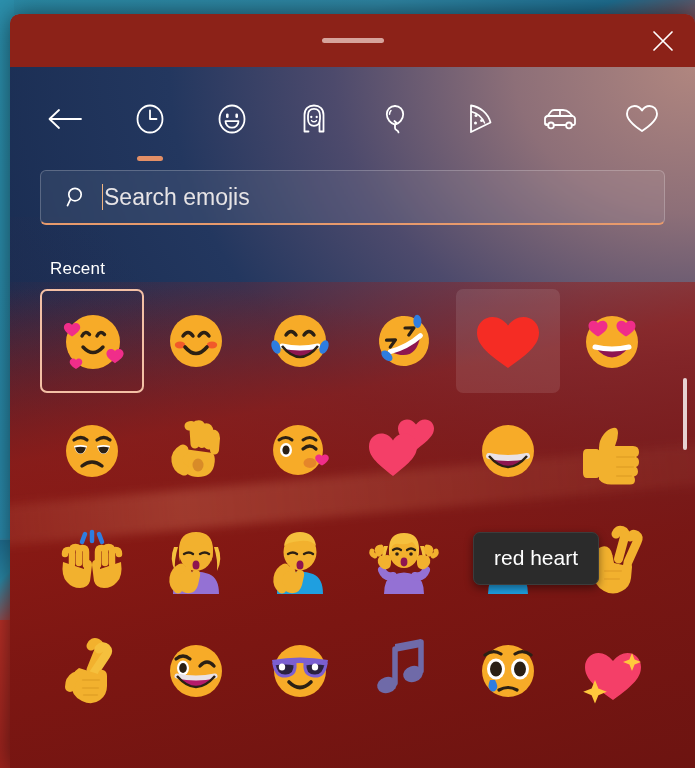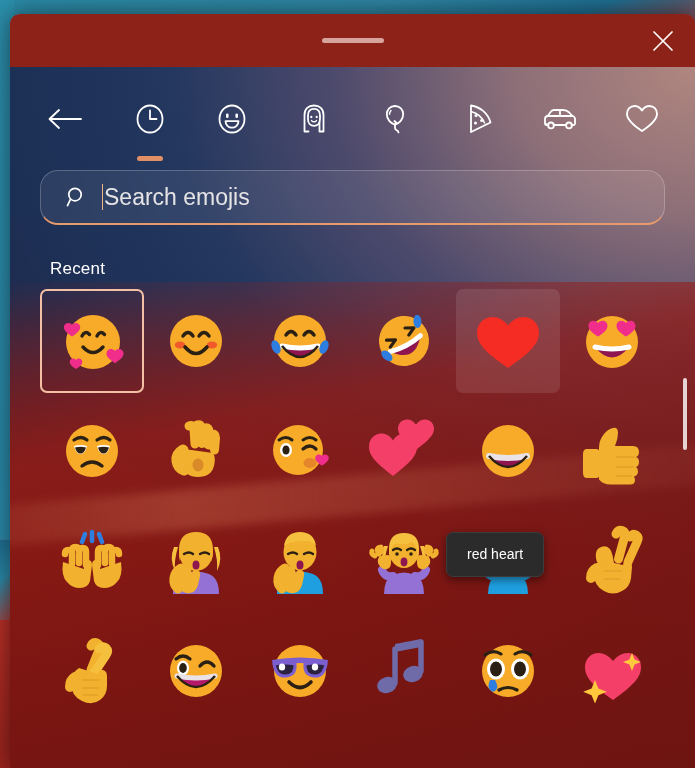--- a/index.html
+++ b/index.html
@@ -138,21 +138,21 @@
     border-radius: 3px;
     background: #e38f66;
   }
 
   
   #search-wrap {
     position: relative;
     z-index: 5;
     margin: 0 30px;
     height: 55px;
-    border-radius: 18px;
+    border-radius: 6px;
     background: rgba(255,255,255,0.075);
     border: 1px solid rgba(255,255,255,0.22);
     border-bottom: 2px solid #e79a6c;
     display: flex;
     align-items: center;
     padding-left: 24px;
     backdrop-filter: blur(2px);
   }
   #search-icon { flex: 0 0 auto; margin-right: 13px; display:flex; }
   #caret {
@@ -207,25 +207,25 @@
     border: 2px solid transparent;
     position: relative;
   }
   .emoji-cell.selected { border-color: #f3c0a5; }
   .emoji-cell.hovered  { background: rgba(255,255,255,0.10); }
   .emoji-cell svg { display: block; }
 
   
   #tooltip {
     position: absolute;
-    left: 436px; top: 465px;
+    left: 463px; top: 465px;
     z-index: 40;
     background: #2b2b2b;
     color: #ffffff;
-    font-size: 14px;
+    font-size: 21px;
     padding: 13px 20px 14px 20px;
     border-radius: 7px;
     border: 1px solid #3c3c3c;
     white-space: nowrap;
     box-shadow: 0 3px 9px rgba(0,0,0,.45);
   }
 
   
   #scrollbar-track {
     position: absolute;

